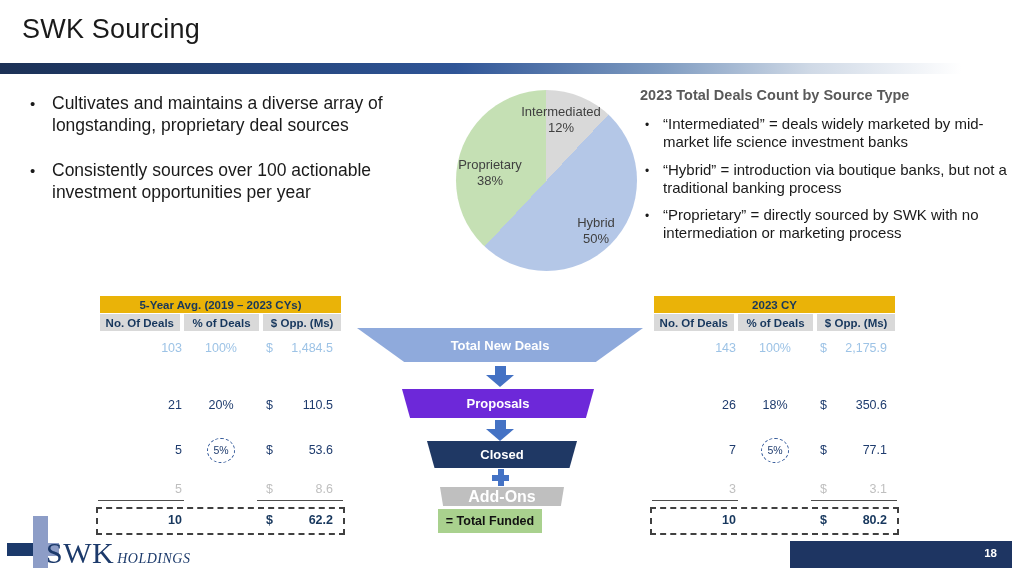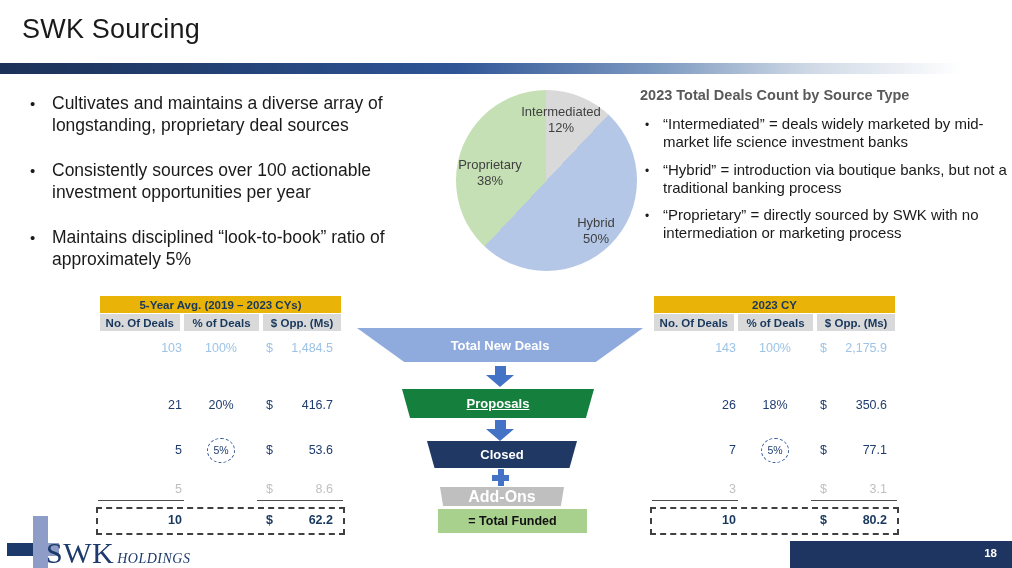--- a/index.html
+++ b/index.html
@@ -56,27 +56,27 @@
   .sum-line { position:absolute; top:204px; height:0; border-top:1.4px solid #4d4d4d; }
   .sum-line.s1 { left:-2px; width:86px; }
   .sum-line.s3 { left:157px; width:86px; }
   .dash-box { position:absolute; left:-4px; top:211px; width:249px; height:28px; border:2px dashed #404040; }
 
   
   .funnel-stage { position:absolute; display:flex; align-items:center; justify-content:center;
     color:#ffffff; font-weight:bold; font-size:13px; }
   .f-tnd { left:357px; top:328px; width:286px; height:34px; background:#8faadc;
     clip-path:polygon(0 0,100% 0,83.5% 100%,16.5% 100%); }
-  .f-prop { left:402px; top:389px; width:192px; height:29px; background:#15803d;
-    clip-path:polygon(0 0,100% 0,95.8% 100%,4.2% 100%);text-decoration:underline; }
+  .f-prop { left:402px; top:389px; width:192px; height:29px; background:#6d28d9;
+    clip-path:polygon(0 0,100% 0,95.8% 100%,4.2% 100%); }
   .f-closed { left:427px; top:441px; width:150px; height:27px; background:#1f3864;
     clip-path:polygon(0 0,100% 0,95% 100%,5% 100%); }
   .f-addons { left:440px; top:487px; width:124px; height:19px; background:#bfbfbf; font-size:16px;
     clip-path:polygon(0 0,100% 0,97.5% 100%,2.5% 100%); }
-  .f-funded { left:438px; top:509px; width:149px; height:24px; background:#a9d18e; color:#111111; font-size:12.5px; }
+  .f-funded { left:438px; top:509px; width:104px; height:24px; background:#a9d18e; color:#111111; font-size:12.5px; }
   .f-arrow { position:absolute; left:486px; width:28px; }
   .fa1 { top:366px; } .fa2 { top:420px; }
   .f-arrow .stem { width:11px; height:9px; background:#4472c4; margin:0 auto; }
   .f-arrow .head { width:0; height:0; border-left:14px solid transparent; border-right:14px solid transparent;
     border-top:12px solid #4472c4; }
   .f-plus { position:absolute; left:492px; top:469px; width:17px; height:17px; }
   .f-plus::before { content:""; position:absolute; left:0; top:5.5px; width:17px; height:6px; background:#4472c4; }
   .f-plus::after { content:""; position:absolute; left:5.5px; top:0; width:6px; height:17px; background:#4472c4; }
 
   
@@ -103,24 +103,20 @@
 
   <ul class="bullets-left">
     <li>
       <span class="dot"></span>
       <span>Cultivates and maintains a diverse array of longstanding, proprietary deal sources</span>
     </li>
     <li>
       <span class="dot"></span>
       <span>Consistently sources over 100 actionable investment opportunities per year</span>
     </li>
-    <li>
-      <span class="dot"></span>
-      <span>Maintains disciplined “look-to-book” ratio of approximately 5%</span>
-    </li>
   </ul>
 
   <div class="pie"></div>
   <div class="pie-label pl-intermediated">
     <div>Intermediated</div>
     <div>12%</div>
   </div>
   <div class="pie-label pl-proprietary">
     <div>Proprietary</div>
     <div>38%</div>
@@ -159,21 +155,21 @@
       <span class="c3">
           <span>$</span>
           <span>1,484.5</span>
         </span>
     </div>
     <div class="tbl-row r2">
       <span class="c1">21</span>
       <span class="c2">20%</span>
       <span class="c3">
           <span>$</span>
-          <span>416.7</span>
+          <span>110.5</span>
         </span>
     </div>
     <div class="tbl-row r3">
       <span class="c1">5</span>
       <span class="c2"><span class="pct-circle">5%</span></span>
       <span class="c3">
           <span>$</span>
           <span>53.6</span>
         </span>
     </div>

